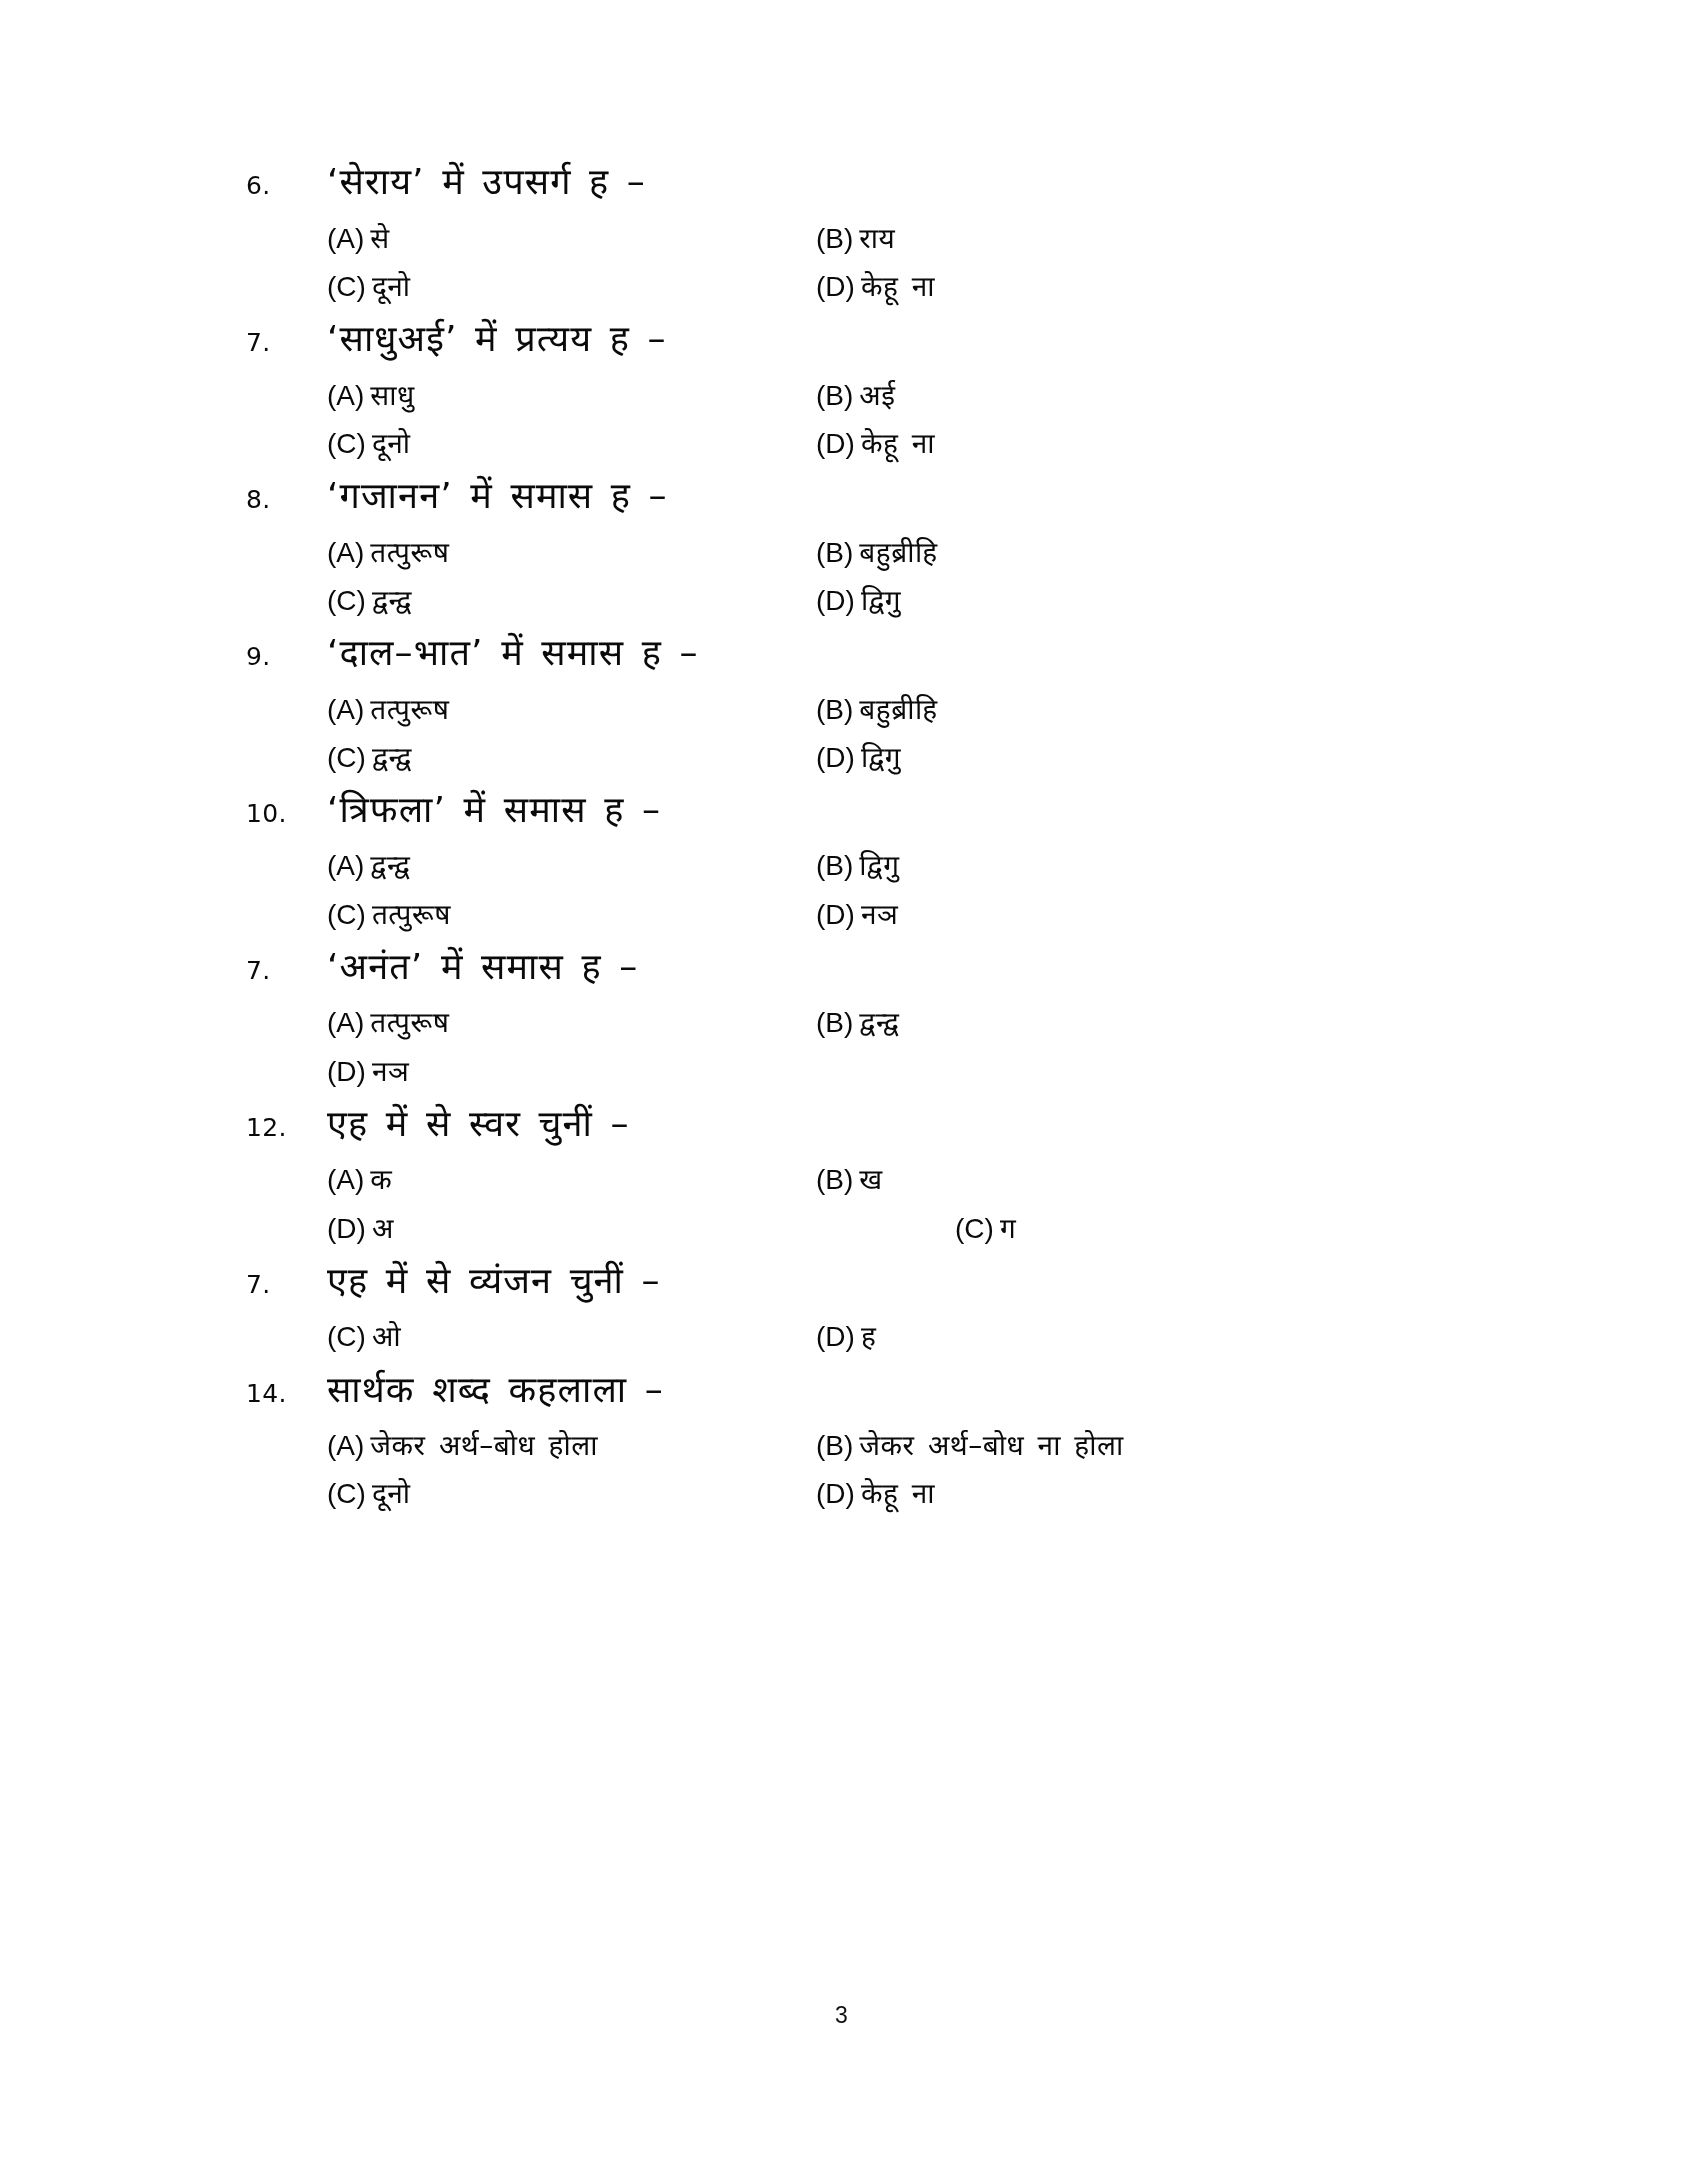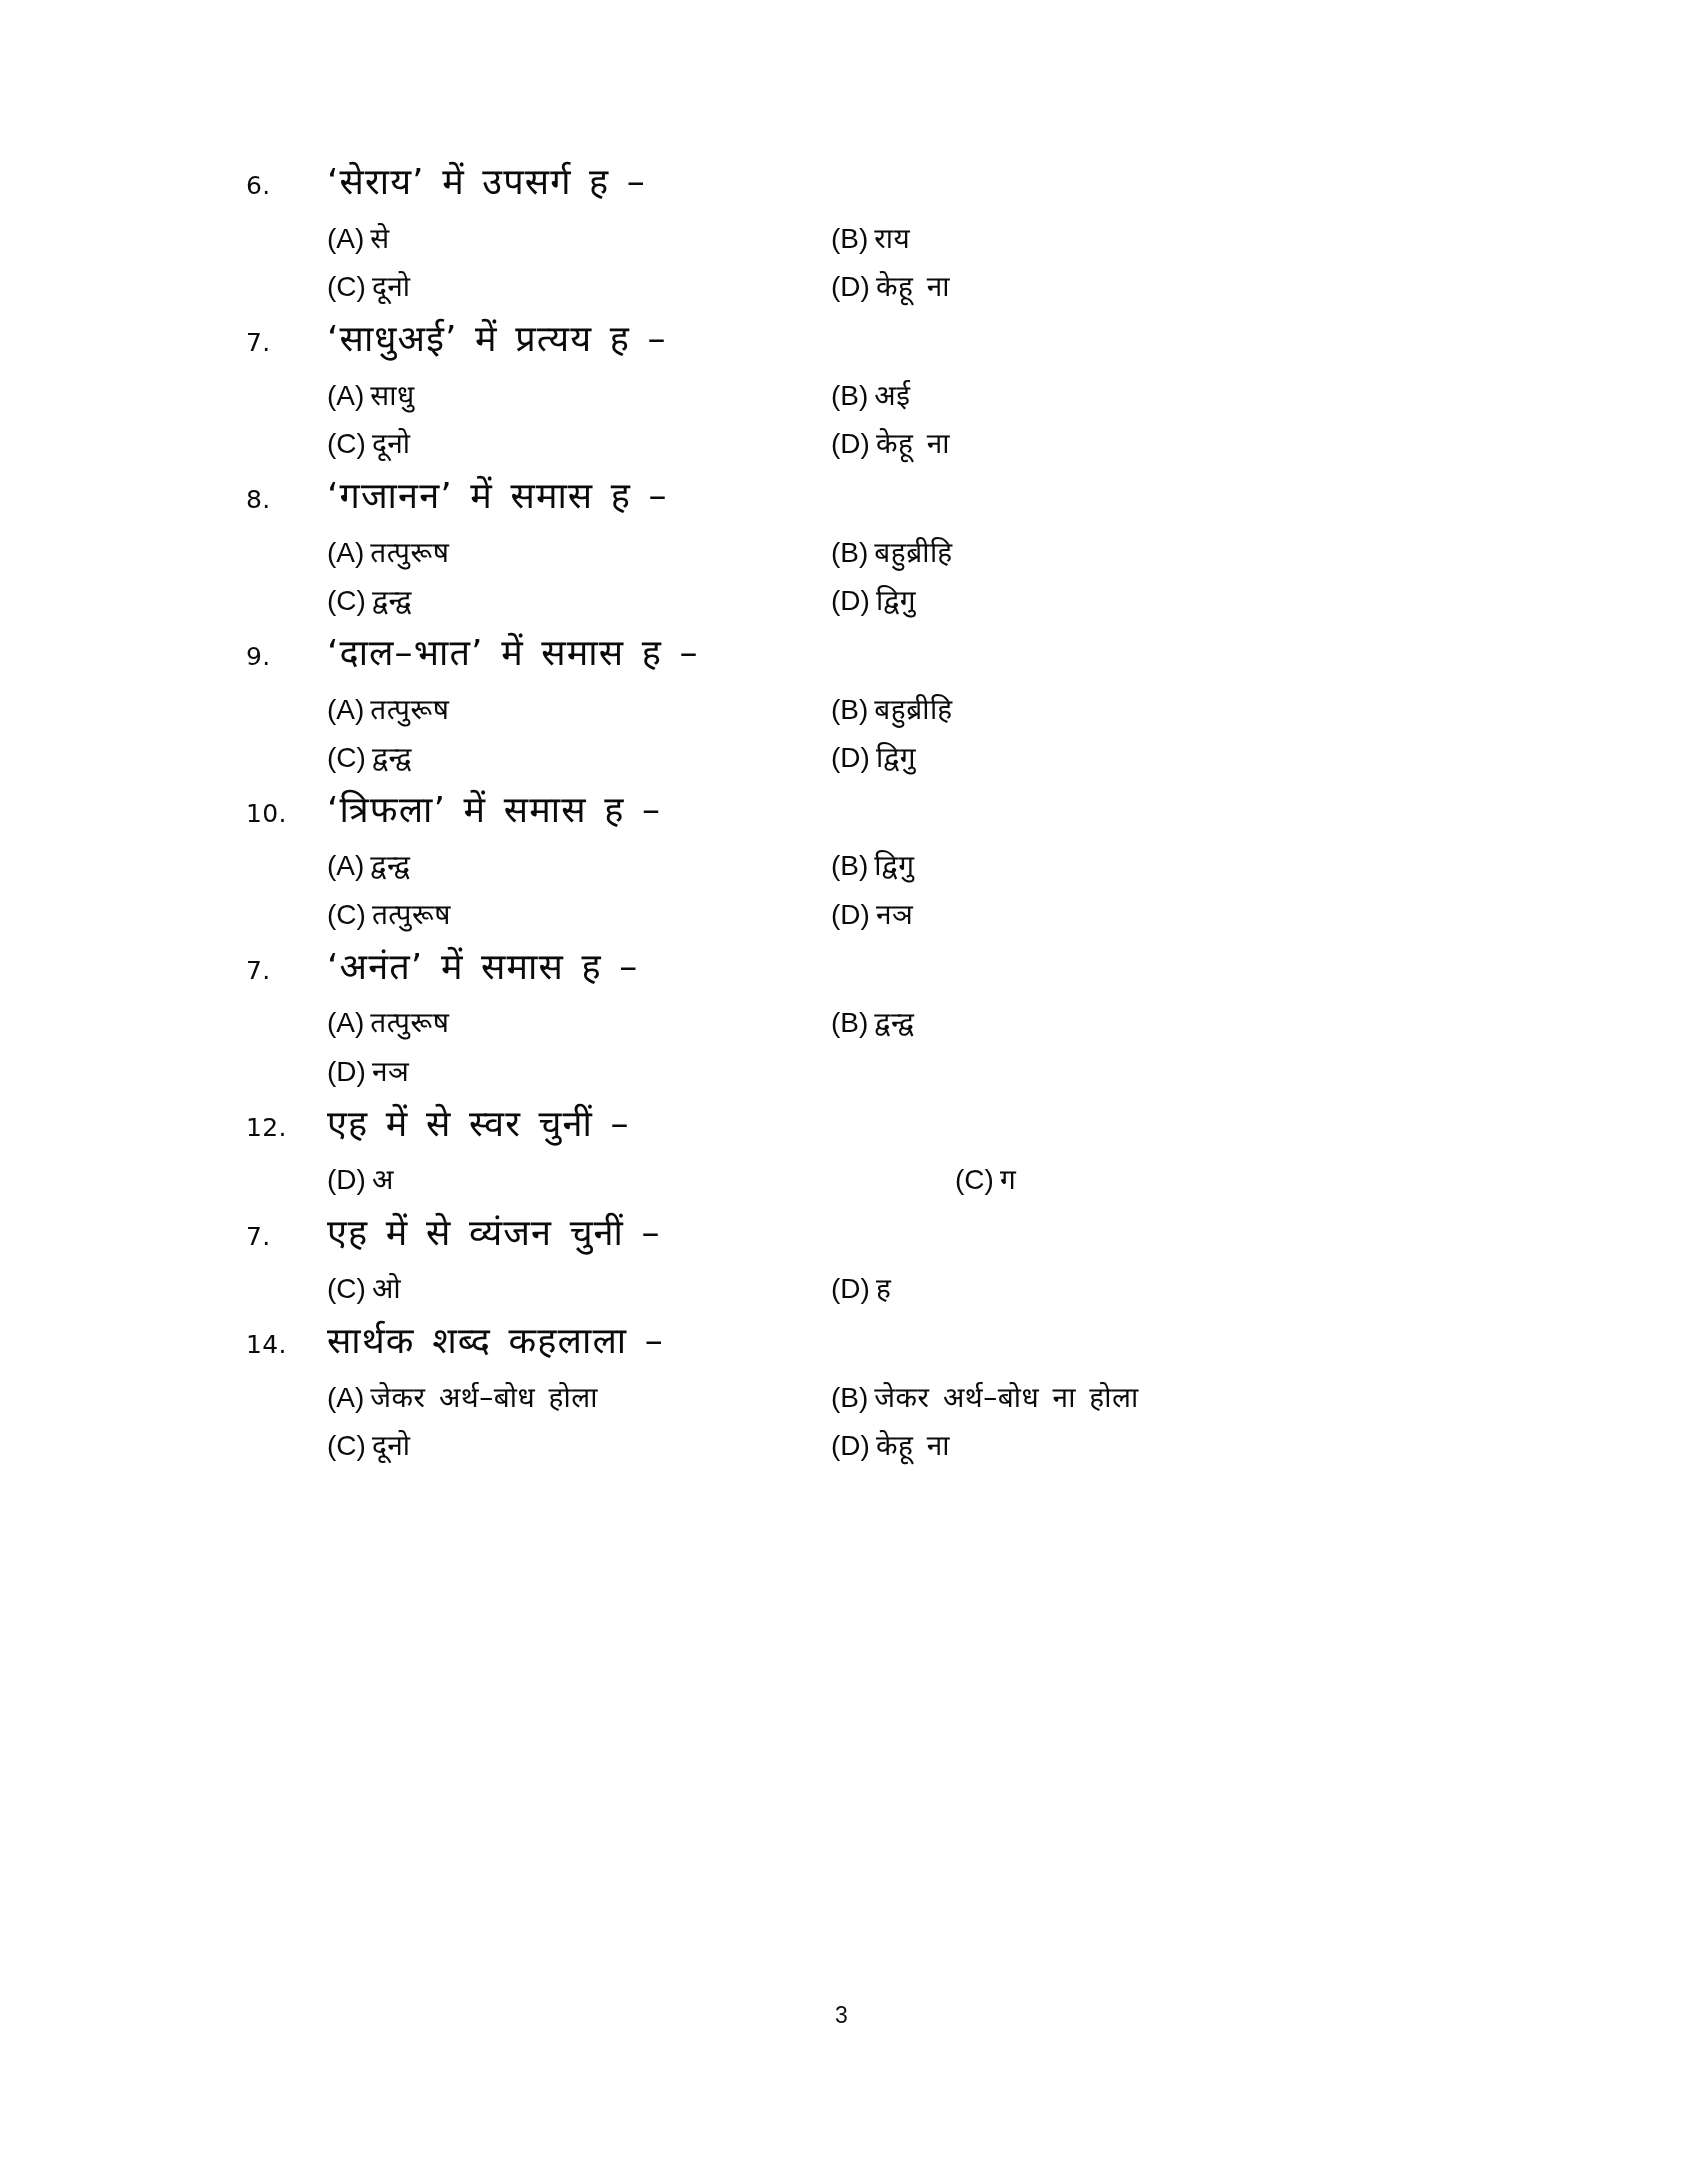--- a/index.html
+++ b/index.html
@@ -41,21 +41,20 @@
   .q-text {
     font-size: 36px;
     line-height: 1.35;
     letter-spacing: 1.1px;
     word-spacing: 5px;
   }
   .options-row {
     display: flex;
     margin-left: 81px;
     margin-bottom: 9px;
-    gap: 15px;
   }
   .opt {
     font-size: 28px;
     line-height: 1.4;
     letter-spacing: 0.5px;
   }
   .opt-left {
     flex: 0 0 489px;
     max-width: 489px;
   }
@@ -223,20 +222,28 @@
         </div>
       </div>
     </div>
 
     <div class="question-block">
       <div class="q-stem">
         <span class="q-num">12.</span>
         <span class="q-text">एह में से स्वर चुनीं –</span>
       </div>
       <div class="options-row">
+        <div class="opt opt-left">
+          <span class="opt-letter">(A)</span><span class="opt-val">क</span>
+        </div>
+        <div class="opt opt-right">
+          <span class="opt-letter">(B)</span><span class="opt-val">ख</span>
+        </div>
+      </div>
+      <div class="options-row">
         <div class="opt opt-right">
           <span class="opt-letter">(D)</span><span class="opt-val">अ</span>
         </div>
         <div class="opt opt-left">
           <span class="opt-letter">(C)</span><span class="opt-val">ग</span>
         </div>
       </div>
     </div>
 
     <div class="question-block">

